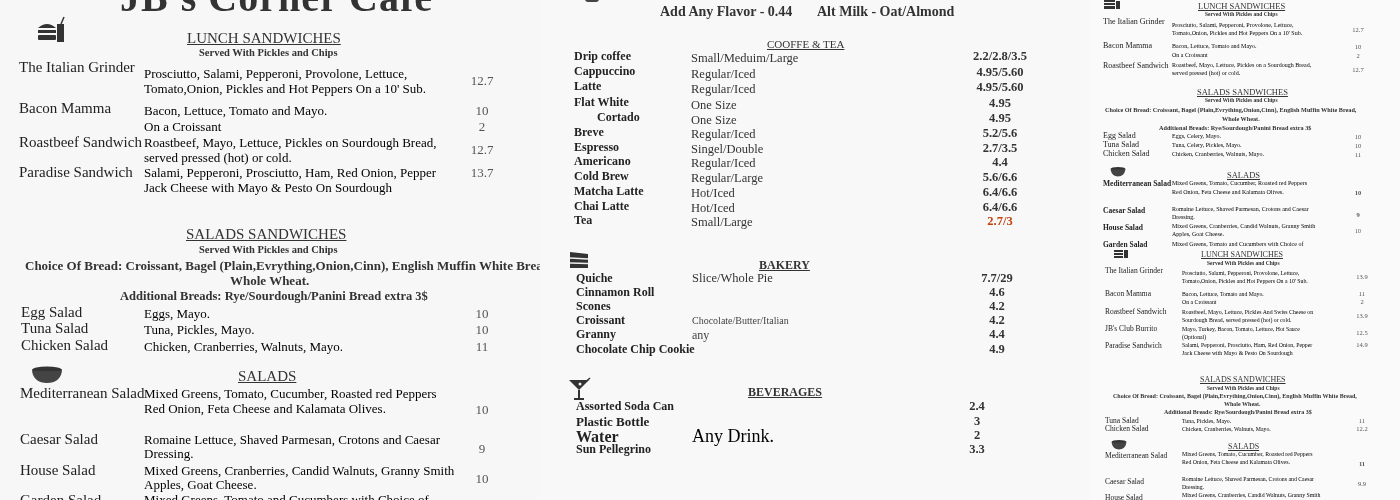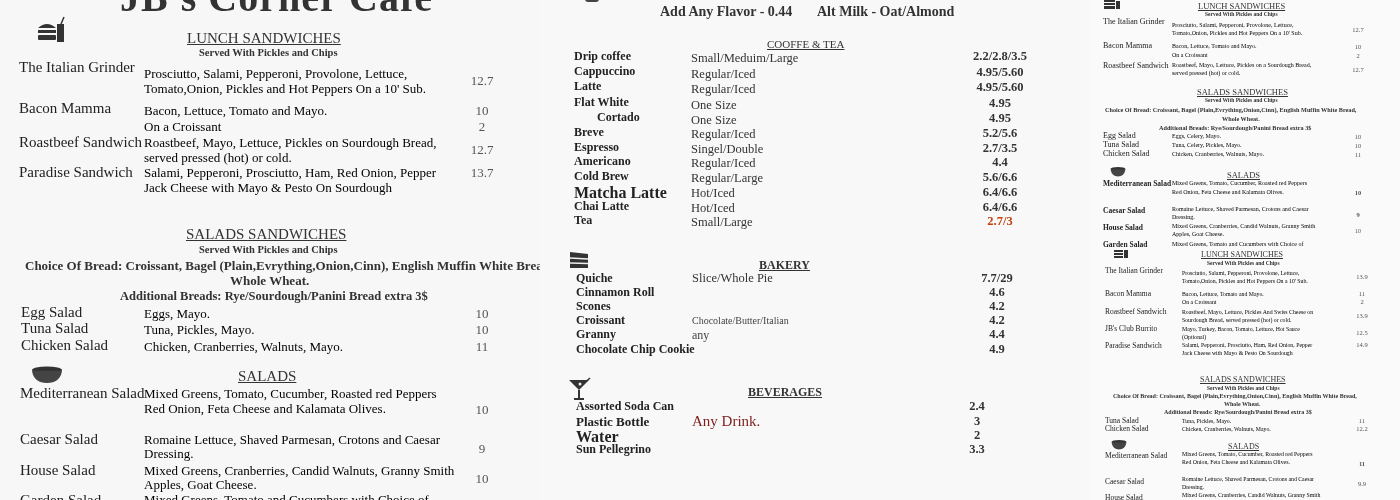--- a/index.html
+++ b/index.html
@@ -155,21 +155,21 @@
     <div class="abs bold price" style="left:400px; width:120px; top:141px; font-size:12.5px; color:#333;">2.7/3.5</div>
 
     <div class="abs bold" style="left:34px; top:154px; font-size:12px;">Americano</div>
     <div class="abs" style="left:151px; top:156px; font-size:12.5px; color:#333;">Regular/Iced</div>
     <div class="abs bold price" style="left:400px; width:120px; top:155px; font-size:12.5px; color:#333;">4.4</div>
 
     <div class="abs bold" style="left:34px; top:169px; font-size:12px;">Cold Brew</div>
     <div class="abs" style="left:151px; top:171px; font-size:12.5px; color:#333;">Regular/Large</div>
     <div class="abs bold price" style="left:400px; width:120px; top:170px; font-size:12.5px; color:#333;">5.6/6.6</div>
 
-    <div class="abs bold" style="left:34px; top:184px; font-size:16px;">Matcha Latte</div>
+    <div class="abs bold" style="left:34px; top:184px; font-size:12px;">Matcha Latte</div>
     <div class="abs" style="left:151px; top:186px; font-size:12.5px; color:#333;">Hot/Iced</div>
     <div class="abs bold price" style="left:400px; width:120px; top:185px; font-size:12.5px; color:#333;">6.4/6.6</div>
 
     <div class="abs bold" style="left:34px; top:199px; font-size:12px;">Chai Latte</div>
     <div class="abs" style="left:151px; top:201px; font-size:12.5px; color:#333;">Hot/Iced</div>
     <div class="abs bold price" style="left:400px; width:120px; top:200px; font-size:12.5px; color:#333;">6.4/6.6</div>
 
     <div class="abs bold" style="left:34px; top:213px; font-size:12px;">Tea</div>
     <div class="abs" style="left:151px; top:215px; font-size:12.5px; color:#333;">Small/Large</div>
     <div class="abs bold price" style="left:400px; width:120px; top:214px; font-size:12.5px; color:#c2410c;">2.7/3</div>
@@ -212,21 +212,21 @@
     <line x1="14" y1="8" x2="22" y2="1" stroke="#333" stroke-width="1.5"></line>
     <circle cx="12" cy="7" r="1.5" fill="#eee"></circle>
   </svg>
   <div class="abs sec-head bold" style="left:208px; top:385px; font-size:12px;">BEVERAGES</div>
 
   <div>
     <div class="abs bold" style="left:36px; top:399px; font-size:12px;">Assorted Soda Can</div>
     <div class="abs bold price" style="left:377px; width:120px; top:399px; font-size:12.5px; color:#333;">2.4</div>
 
     <div class="abs bold" style="left:36px; top:414px; font-size:13px;">Plastic Bottle</div>
-    <div class="abs" style="left:152px; top:413px; font-size:15px; color:#7f1d1d;">Any Drink.</div>
+    <div class="abs" style="left:152px; top:426px; font-size:18px; color:#000000;">Any Drink.</div>
     <div class="abs bold price" style="left:377px; width:120px; top:414px; font-size:12.5px; color:#333;">3</div>
 
     <div class="abs bold" style="left:36px; top:428px; font-size:16px;">Water</div>
     <div class="abs bold price" style="left:377px; width:120px; top:428px; font-size:12.5px; color:#333;">2</div>
 
     <div class="abs bold" style="left:36px; top:442px; font-size:12px;">Sun Pellegrino</div>
     <div class="abs bold price" style="left:377px; width:120px; top:442px; font-size:12.5px; color:#333;">3.3</div>
   </div>
 </div>
 

